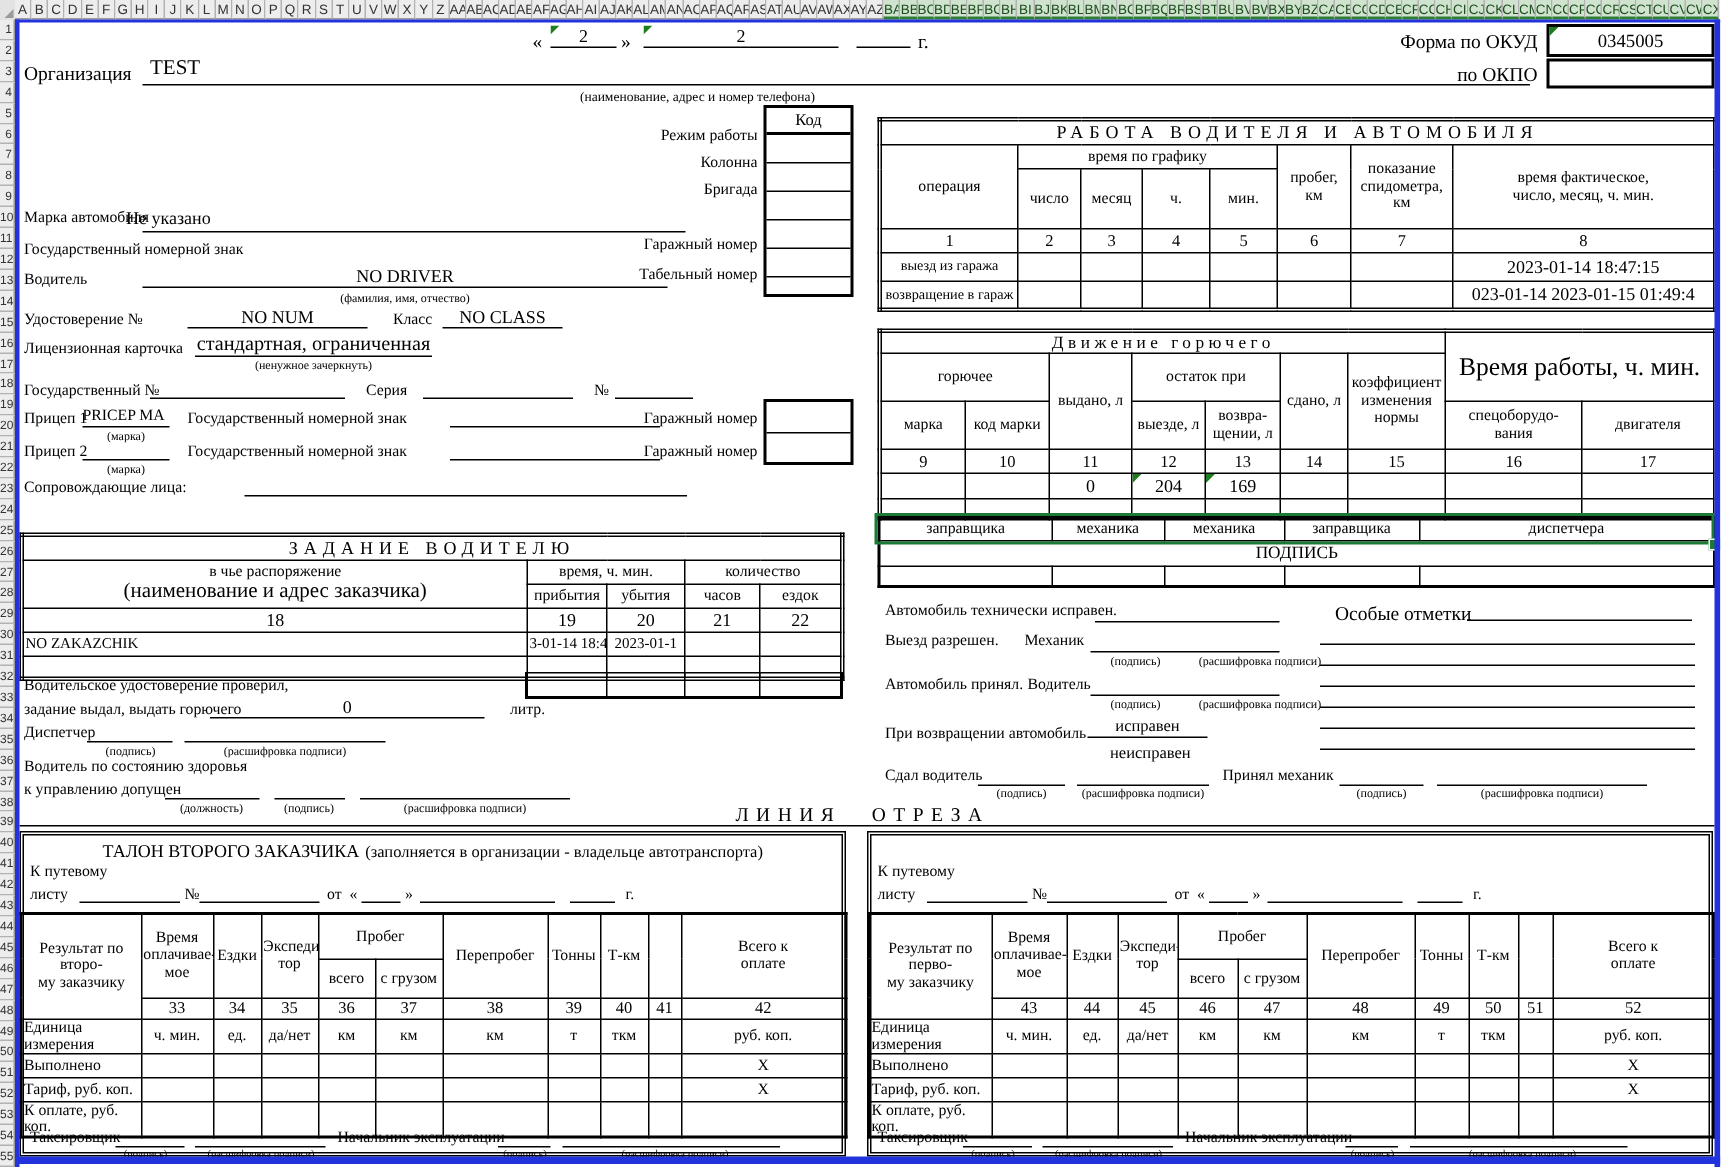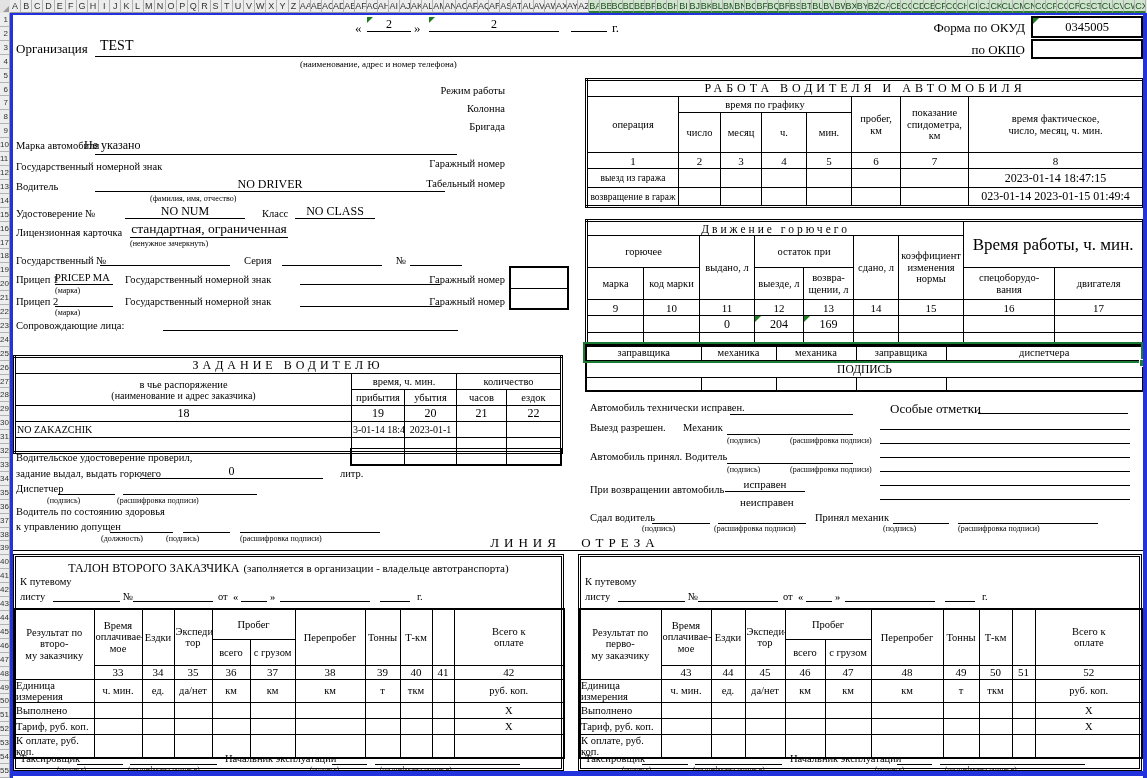--- a/index.html
+++ b/index.html
@@ -18,41 +18,41 @@
   .pb{position:absolute;background:#2233dd;z-index:40}
   
   #wm{position:absolute;left:372px;top:296px;font:78px "Liberation Sans",sans-serif;color:#9f9f9f;letter-spacing:2px;z-index:1;pointer-events:none}
   
   .a{position:absolute}
   .lb{position:absolute;font-size:10.5px;white-space:nowrap;z-index:3}
   .lb13{font-size:13px}
   .lbr{text-align:right}
   .line{position:absolute;height:14px;border-bottom:1px solid #000;font-size:12px;line-height:15px;text-align:center;overflow:hidden;white-space:nowrap;z-index:3}
   .line.lft{text-align:left}
-  .cap{position:absolute;font-size:8px;white-space:nowrap;overflow:hidden;z-index:3}
+  .cap{position:absolute;font-size:8px;text-align:center;white-space:nowrap;overflow:hidden;z-index:3}
   .cap7{font-size:7px}
   .ctri{position:absolute;left:0;top:0;width:0;height:0;border-top:6px solid #1e7e1e;border-right:6px solid transparent;z-index:6}
   .box{position:absolute;border:2px solid #000;box-sizing:border-box;background:#fff0;z-index:3}
   .cbt{height:16px;border-bottom:2px solid #000;text-align:center;font-size:11px;line-height:16px}
   .cbr{height:18px}
   .cbr + .cbr{border-top:1px solid #000}
   
   table.frm{position:absolute;border-collapse:collapse;table-layout:fixed;font-size:10.5px;text-align:center;z-index:3;
             font-family:"Liberation Serif",serif;border:2px solid #000}
   table.frm td{border:1px solid #000;padding:0 1px;overflow:hidden;vertical-align:middle}
   table.dblb{border:3px double #000}
   .pl{white-space:pre-line;line-height:1.12}
   .ttl{font-size:12px;letter-spacing:4px}
   td.dl{border-left:3px double #000}
   tr.nums td{font-size:11px}
   td.v{font-size:12px;white-space:nowrap}
   td.rl{font-size:9.5px}
   td.lft{text-align:left;padding-left:2px}
   td.rel{position:relative}
-  .sm{font-size:10px}
+  .sm{font-size:14px}
   
   #sel{position:absolute;left:583px;top:342px;width:560px;height:21px;border:2px solid #1b7a33;box-sizing:border-box;z-index:30}
   #selh{position:absolute;left:1139px;top:359px;width:6px;height:6px;background:#1b7a33;border:1px solid #fff;z-index:31}
   .cut{position:absolute;left:400px;top:535px;width:350px;text-align:center;font-size:13px;letter-spacing:5px;word-spacing:12px;z-index:3}
   .hline{position:absolute;height:1px;background:#000;z-index:3}
   .notes-line{position:absolute;height:1px;background:#000;z-index:3}
   .talonbox{position:absolute;border:3px double #000;box-sizing:border-box;z-index:2}
 </style>
 </head>
 <body>
@@ -237,20 +237,29 @@
   <div class="lb lb13 lbr" style="left:820px;top:20px;width:205px">Форма по ОКУД</div>
   <div class="box rel" style="left:1031px;top:16px;width:112px;height:22px;line-height:19px;text-align:center;font-size:12.5px;position:absolute"><i class="ctri"></i><span>0345005</span></div>
   <div class="lb lb13 lbr" style="left:820px;top:42px;width:205px">по ОКПО</div>
   <div class="box" style="left:1031px;top:39px;width:112px;height:20px"></div>
 
   <div class="lb lb13" style="left:16px;top:41px">Организация</div>
   <div class="lb" style="left:100px;top:38px;font-size:14px">TEST</div>
   <div class="line" style="left:95px;top:42px;width:925px"></div>
   <div class="cap" style="left:300px;top:59px;width:330px;font-size:9px">(наименование, адрес и номер телефона)</div>
 
+  <div class="box" style="left:509px;top:70px;width:60px;height:128px">
+    <div class="cbt">Код</div>
+    <div class="cbr"></div>
+    <div class="cbr"></div>
+    <div class="cbr"></div>
+    <div class="cbr"></div>
+    <div class="cbr"></div>
+    <div class="cbr"></div>
+  </div>
   <div class="lb lbr" style="left:330px;top:85px;width:175px">Режим работы</div>
   <div class="lb lbr" style="left:330px;top:103px;width:175px">Колонна</div>
   <div class="lb lbr" style="left:330px;top:121px;width:175px">Бригада</div>
   <div class="lb lbr" style="left:330px;top:139px;width:175px"></div>
   <div class="lb lbr" style="left:330px;top:158px;width:175px">Гаражный номер</div>
   <div class="lb lbr" style="left:330px;top:178px;width:175px">Табельный номер</div>
 
   <div class="lb" style="left:16px;top:140px">Марка автомобиля</div>
   <div class="lb" style="left:84px;top:138px;font-size:12px">Не указано</div>
   <div class="line" style="left:95px;top:140px;width:362px"></div>

